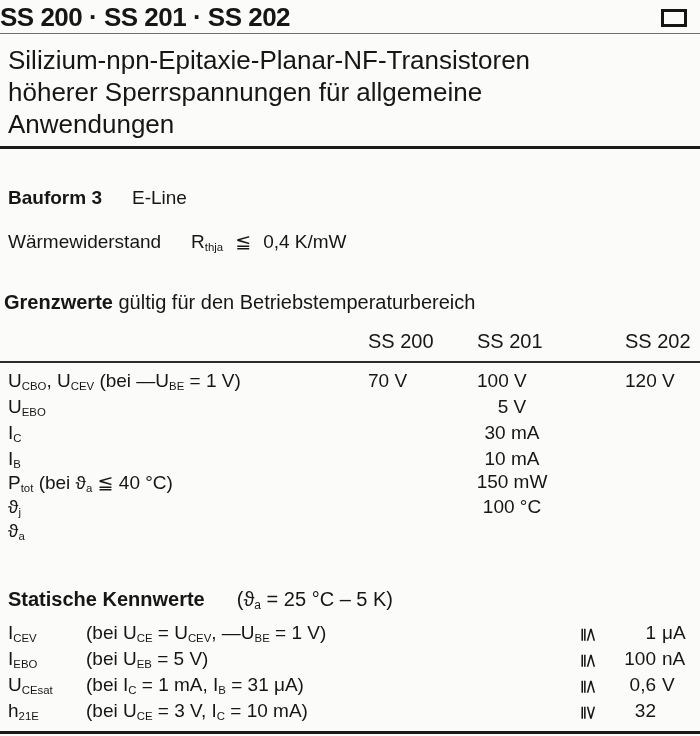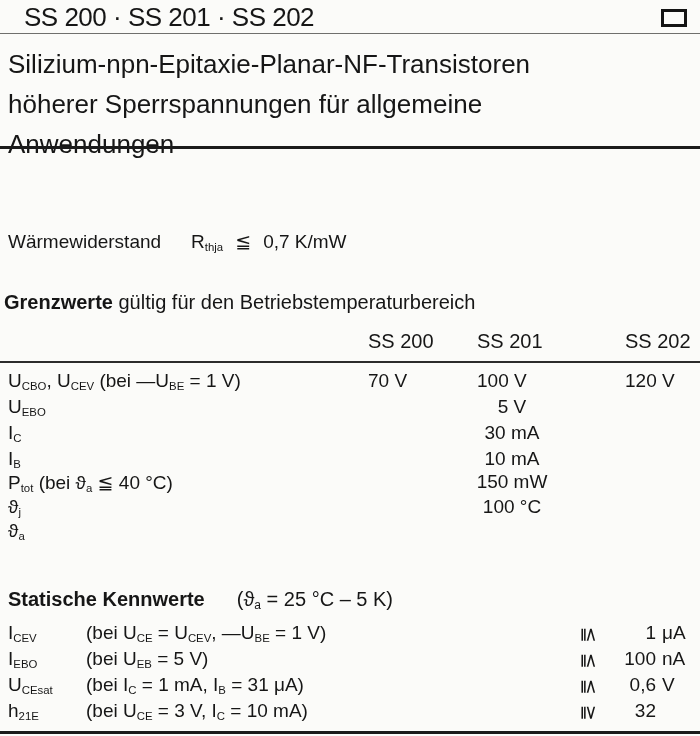--- a/index.html
+++ b/index.html
@@ -8,24 +8,24 @@
     width:700px;height:736px;
     background:#fbfbf9;
     font-family:"Liberation Sans","DejaVu Sans",sans-serif;
     color:#161616;
     overflow:hidden;
   }
   .abs{position:absolute;}
   .b{font-weight:700;}
   .sub{font-size:0.6em;vertical-align:-0.28em;letter-spacing:0;}
 
-  .title{left:24px;top:2px;font-size:26px;font-weight:400;letter-spacing:-0.5px;white-space:nowrap;}
+  .title{left:0;top:2px;font-size:26px;font-weight:700;letter-spacing:-0.5px;white-space:nowrap;}
   .corner-box{right:13px;top:9px;width:20px;height:12px;border:3px solid #141414;background:#fbfbf9;}
   .rule-thin{left:0;top:33px;width:700px;height:1px;background:#6f6f6d;}
-  .subtitle{left:8px;top:44px;font-size:26px;font-weight:400;line-height:40px;white-space:pre-line;}
+  .subtitle{left:8px;top:44px;font-size:26px;font-weight:400;line-height:32px;white-space:pre-line;}
   .rule-thick{left:0;top:146px;width:700px;height:3px;background:#1b1b1b;}
 
   .row-text{font-size:19px;white-space:nowrap;}
   .bauform{left:8px;top:187px;}
   .bauform .val{margin-left:30px;font-weight:400;}
   .thermal{left:8px;top:230px;}
   .thermal .sym{margin-left:30px;}
   .thermal .rel{margin:0 12px;}
 
   .limits-heading{left:4px;top:291px;font-size:20px;white-space:nowrap;}
@@ -59,23 +59,26 @@
 
   <div class="abs title">SS 200 · SS 201 · SS 202</div>
   <div class="abs corner-box"></div>
   <div class="abs rule-thin"></div>
 
   <div class="abs subtitle">Silizium-npn-Epitaxie-Planar-NF-Transistoren
 höherer Sperrspannungen für allgemeine
 Anwendungen</div>
   <div class="abs rule-thick"></div>
 
+  <div class="abs row-text bauform">
+    <span class="b">Bauform 3</span><span class="val">E-Line</span>
+  </div>
 
   <div class="abs row-text thermal">
-    <span>Wärmewiderstand</span><span class="sym"><span>R</span><span class="sub">thja</span></span><span class="rel">≦</span><span>0,7 K/mW</span>
+    <span>Wärmewiderstand</span><span class="sym"><span>R</span><span class="sub">thja</span></span><span class="rel">≦</span><span>0,4 K/mW</span>
   </div>
 
   <div class="abs limits-heading">
     <span class="b">Grenzwerte</span>
     <span>gültig für den Betriebstemperaturbereich</span>
   </div>
 
   <div class="abs col-head c1">SS 200</div>
   <div class="abs col-head c2">SS 201</div>
   <div class="abs col-head c3">SS 202</div>

